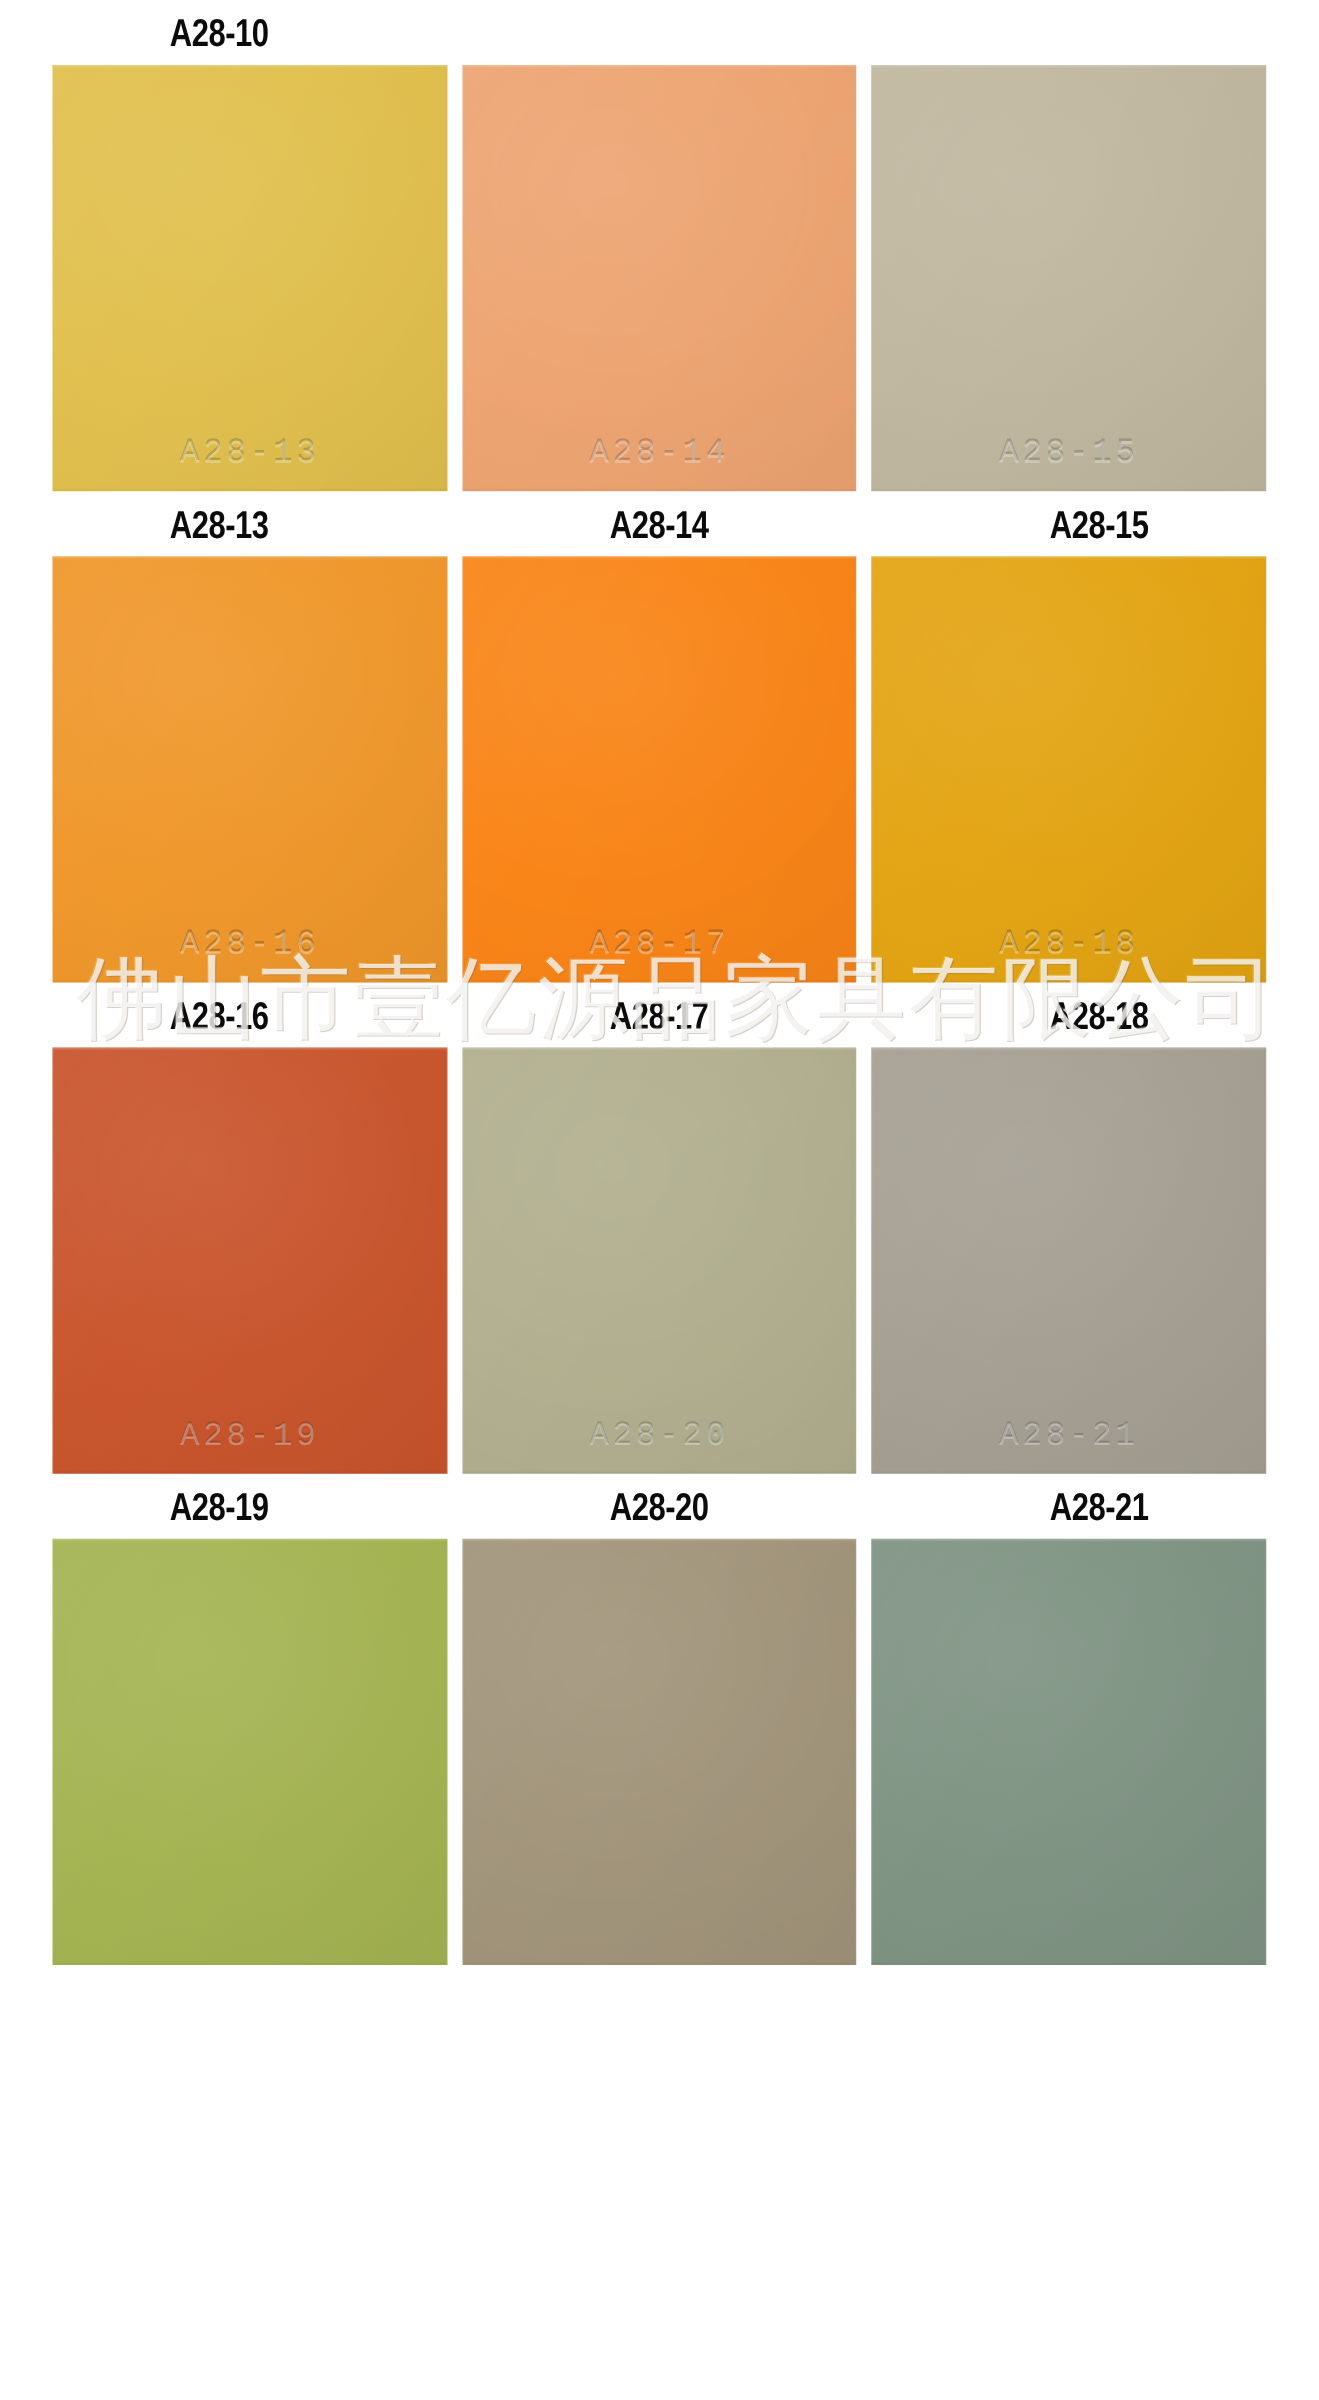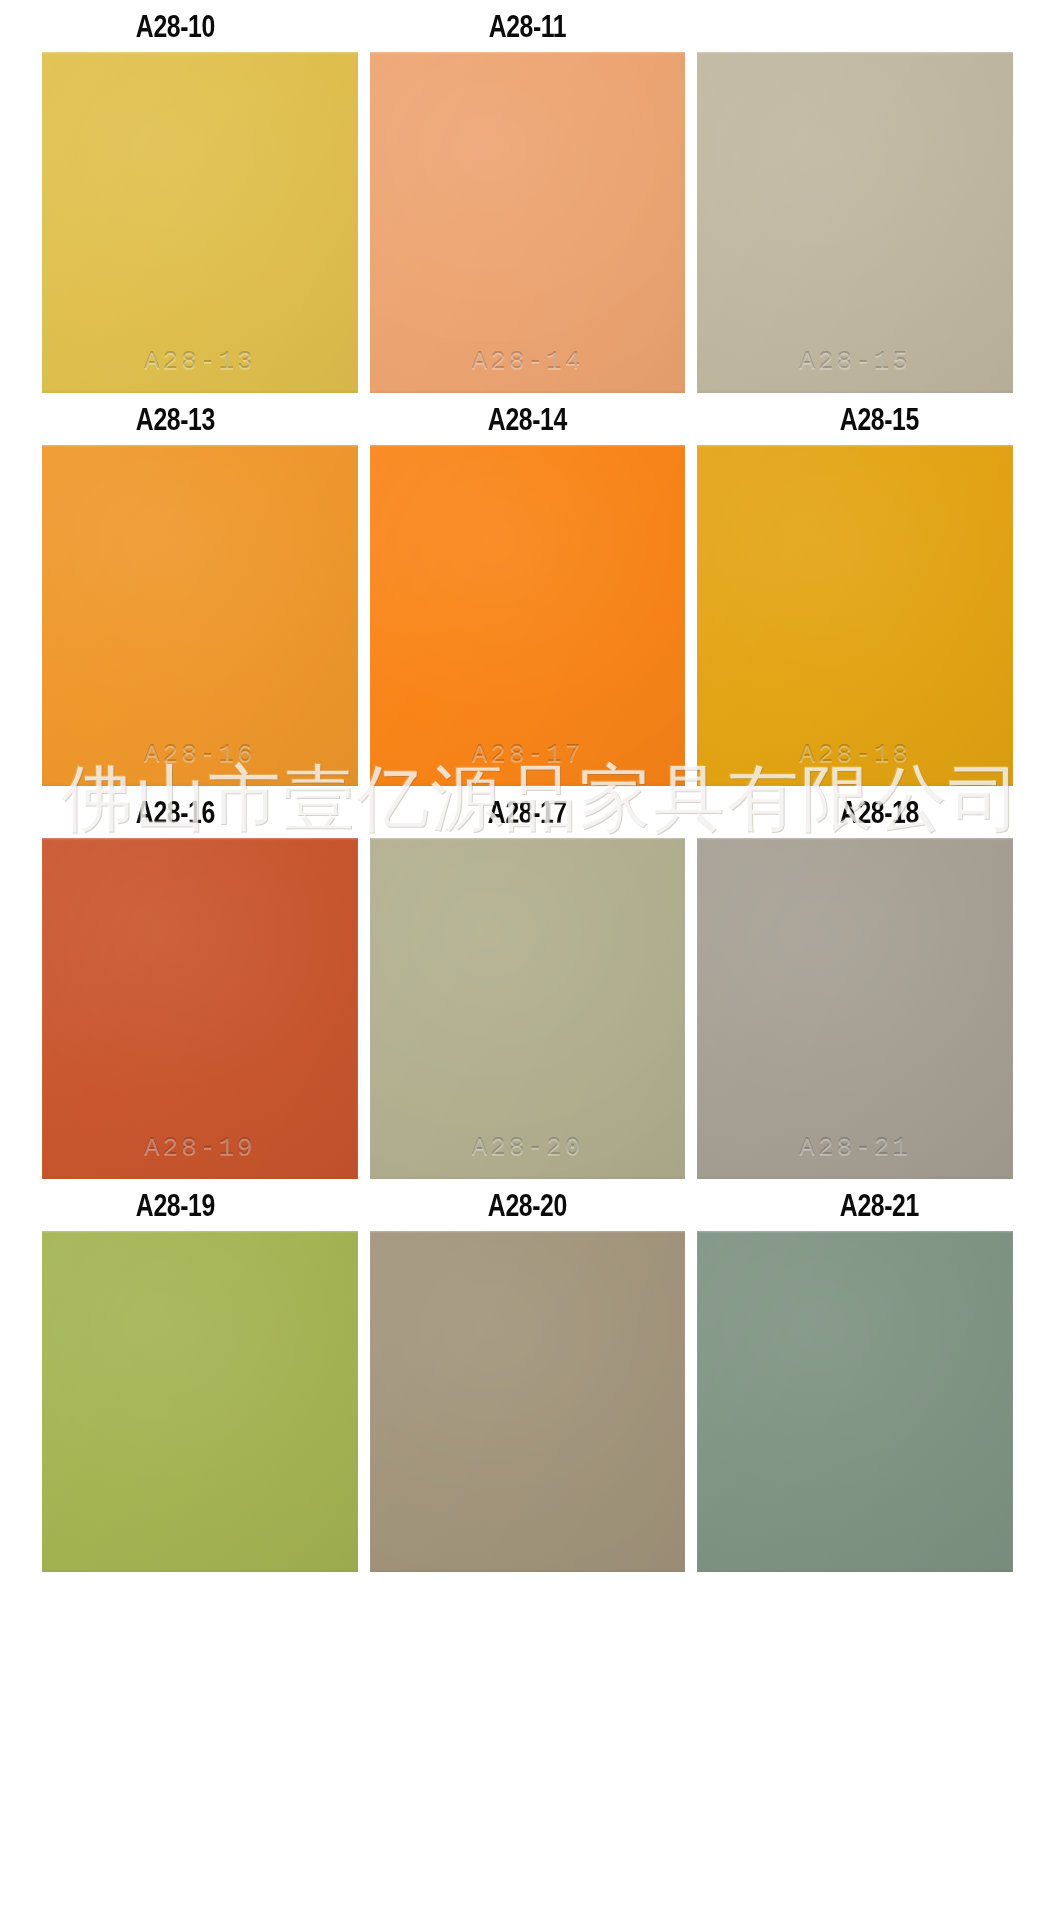--- a/index.html
+++ b/index.html
@@ -155,23 +155,20 @@
 <body>
 
 <div id="page-root">
 
   <div class="swatch-grid" id="swatch-grid">
       <div class="swatch-row">
         <div class="row-labels">
           <div class="row-label-cell">
             <span class="code">A28-10</span>
           </div>
-          <div class="row-label-cell">
-            <span class="code">A28-11</span>
-          </div>
         </div>
         <div class="row-panels">
           <div class="panel-cell">
             <div class="swatch" style="background: rgb(224, 191, 75);">
               <span class="emboss">A28-13</span>
             </div>
           </div>
           <div class="panel-cell">
             <div class="swatch" style="background: rgb(237, 163, 112);">
               <span class="emboss">A28-14</span>

